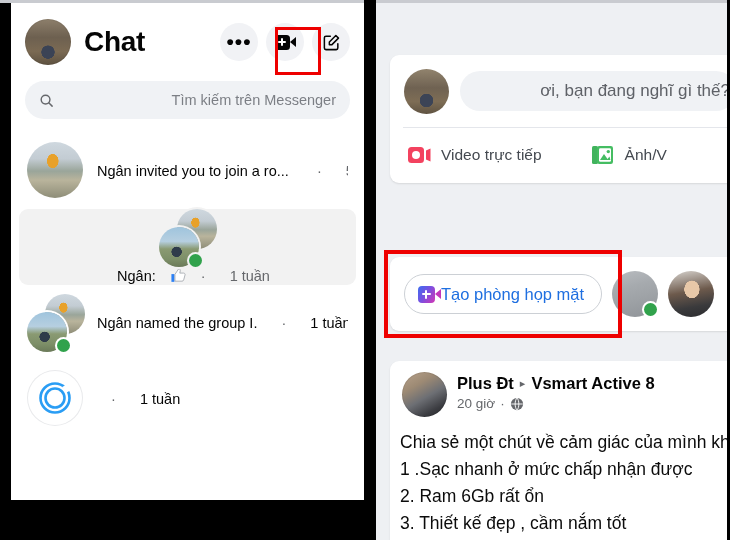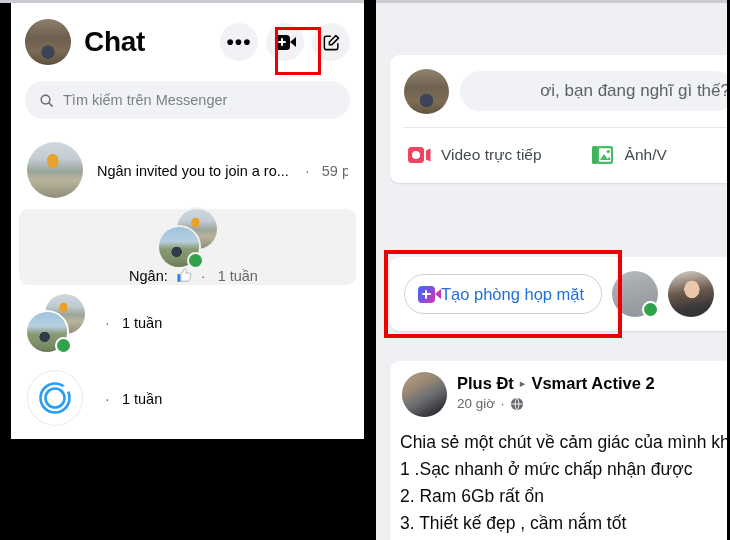--- a/index.html
+++ b/index.html
@@ -14,21 +14,21 @@
 
   
   .top-strip {
     position: absolute; left: 0; top: 0; width: 730px; height: 3px;
     background: #c9cbd0;
   }
 
   
   #left-panel {
     position: absolute; left: 11px; top: 3px;
-    width: 353px; height: 436px;
+    width: 353px; height: 497px;
     background: #ffffff;
     overflow: hidden;
   }
 
   .chat-header {
     position: relative;
     height: 78px;
     display: flex; align-items: center;
     padding: 0 14px;
   }
@@ -91,20 +91,21 @@
   .search-wrap { padding: 0 14px; }
   .search-box {
     height: 38px; border-radius: 19px; background: #f0f2f5;
     display: flex; align-items: center; padding: 0 14px; gap: 9px;
   }
   .search-box .mag { width: 15px; height: 15px; flex: 0 0 auto; }
   .search-box input {
     border: 0; outline: 0; background: transparent;
     font-family: inherit; font-size: 14.5px; color: #0f172a;
     width: 100%;
+    text-align: right;
   }
   .search-box input::placeholder { color: #7c7f85; opacity: 1; }
 
   
   .chat-list { margin-top: 14px; }
   .chat-row {
     position: relative;
     display: flex; align-items: center;
     height: 76px;
     margin: 0 8px;
@@ -152,21 +153,21 @@
   .chatible-av {
     width: 56px; height: 56px; border-radius: 50%;
     background: #fff; box-shadow: inset 0 0 0 1px #e9eaec;
     display: flex; align-items: center; justify-content: center;
   }
 
   .row-text {
     margin-left: 12px;
     font-size: 14.5px; color: #050505;
     white-space: nowrap; overflow: hidden;
-    display: flex; align-items: center; gap: 4px;
+    display: flex; align-items: center; gap: 10px;
   }
   .row-text .sep { color: #65676b; }
   .thumb-ico { width: 17px; height: 17px; margin: 0 4px; }
 
   
   #divider {
     position: absolute; left: 364px; top: 0; width: 12px; height: 540px;
     background: #000000;
   }
 
@@ -397,20 +398,21 @@
         <div class="av-wrap">
           <div class="av-back">
               <div class="ph-lady"></div>
             </div>
           <div class="av-front">
               <div class="ph-field"></div>
             </div>
           <div class="dot-online onfront"></div>
         </div>
         <div class="row-text">
+          <span>Ngân named the group I.</span>
           <span>&nbsp;</span>
           <span class="sep">·</span>
           <span class="sep">&nbsp;</span>
           <span>1 tuần</span>
         </div>
       </div>
 
       <div class="chat-row">
         <div class="av-wrap">
           <div class="chatible-av">
@@ -497,21 +499,21 @@
 
     <div id="hl-rooms"></div>
 
     <div class="card" id="post-card">
       <div class="post-head">
         <div class="post-avatar"></div>
         <div class="post-meta">
           <div class="post-name">
             <span>Plus Đt</span>
             <span class="arrow">▸</span>
-            <span>Vsmart Active 2</span>
+            <span>Vsmart Active 8</span>
           </div>
           <div class="post-sub">
             <span>20 giờ</span>
             <span>·</span>
             <svg class="globe" viewBox="0 0 16 16">
               <circle cx="8" cy="8" r="7" fill="#65676b"></circle>
               <path d="M8 1.2 C5.2 3.5 5.2 12.5 8 14.8 M8 1.2 C10.8 3.5 10.8 12.5 8 14.8 M1.4 8h13.2" stroke="#ffffff" stroke-width="1.05" fill="none"></path>
             </svg>
           </div>
         </div>

